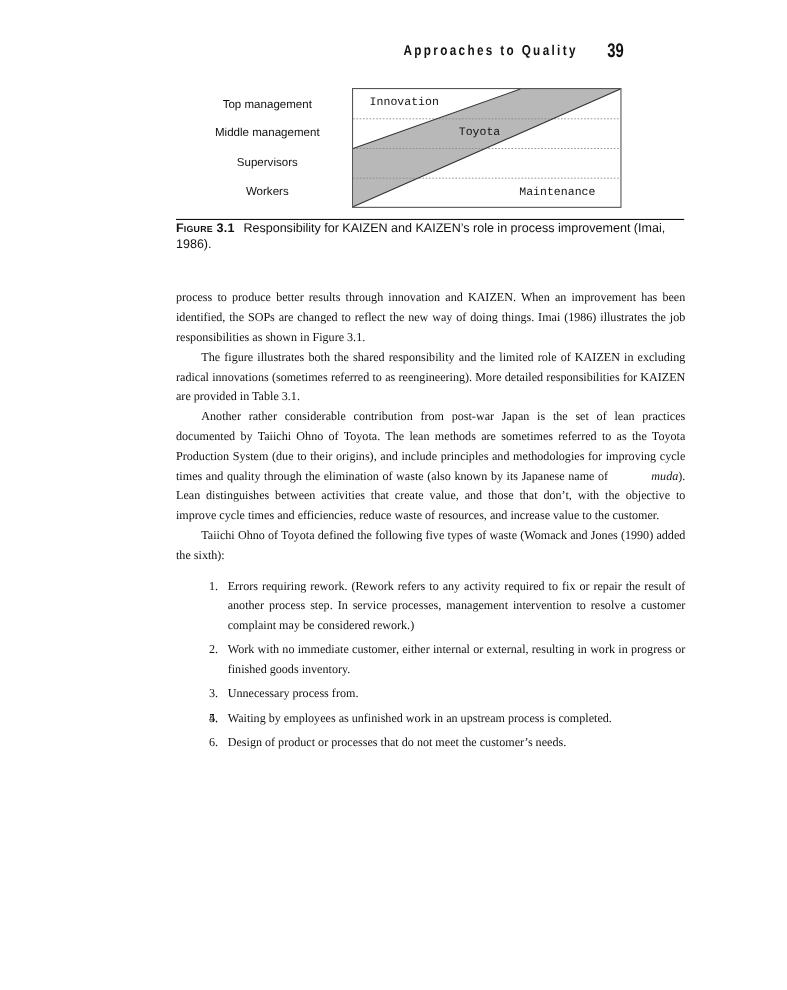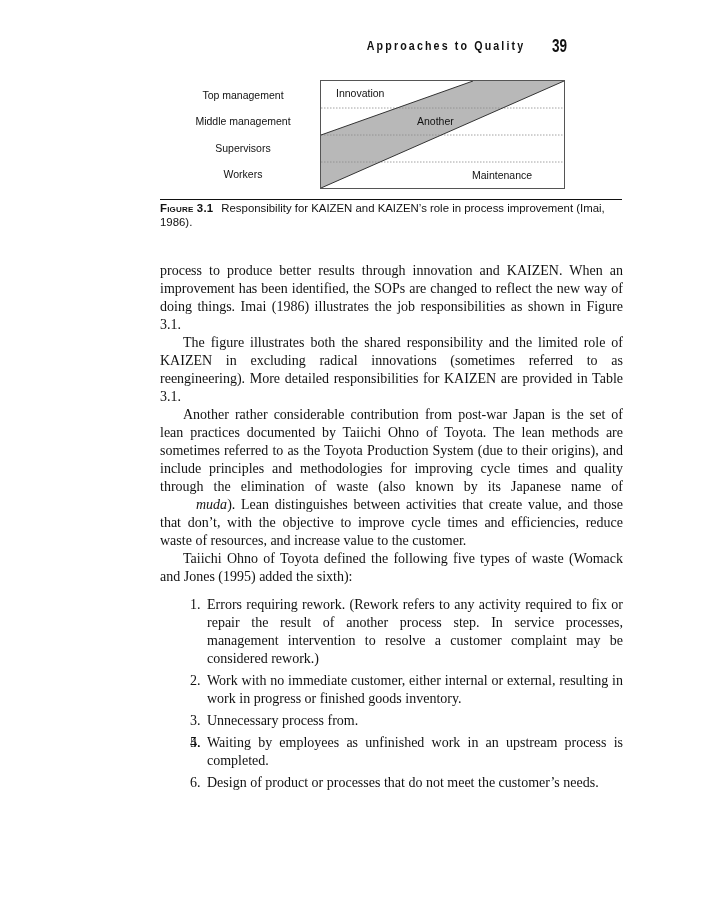--- a/index.html
+++ b/index.html
@@ -20,38 +20,38 @@
     }
     
     .figure { position: absolute; left: 0; top: 0; width: 715px; height: 240px; }
     .row-label {
       position: absolute; right: 397px; width: 150px; text-align: center;
       font-family: "Liberation Sans", sans-serif; font-size: 10.5px; color: #111;
       line-height: 14px;
     }
     .diagram-svg { position: absolute; left: 320px; top: 80px; }
     .zone-label {
-      position: absolute; font-family: Liberation Sans, sans-serif; font-size: 10.5px; color: #111;
+      position: absolute; font-family: Liberation Mono, monospace; font-size: 10.5px; color: #111;
       line-height: 14px;
     }
     .caption-rule {
       position: absolute; left: 160px; top: 199px; width: 462px; height: 0;
       border-top: 1.3px solid #111;
     }
     .caption {
       position: absolute; left: 160px; top: 201px; width: 465px;
       font-family: "Liberation Sans", sans-serif; font-size: 11.4px; line-height: 14px; color: #111;
     }
     .caption-label {
       font-weight: bold; font-variant: small-caps; letter-spacing: 0.2px; margin-right: 8px;
     }
     
     .body-text {
       position: absolute; left: 160px; top: 262px; width: 463px;
-      font-family: "Liberation Serif", serif; font-size: 14px; line-height: 18px; color: #111;
+      font-family: "Liberation Serif", serif; font-size: 11px; line-height: 18px; color: #111;
     }
     .body-text p { margin: 0; text-align: justify; }
     .body-text p.indent { text-indent: 23px; }
     .body-text em { font-style: italic; margin-left: 36px; }
     .waste-list {
       list-style: none; margin: 10px 0 0 0; padding: 0;
     }
     .waste-list li {
       position: relative; padding-left: 47px; margin-bottom: 4px; text-align: justify;
     }
@@ -81,34 +81,34 @@
     <line x1="1" y1="55" x2="244" y2="55" stroke="#8a8a8a" stroke-width="0.8" stroke-dasharray="1.5,1.5"></line>
     <line x1="1" y1="82" x2="244" y2="82" stroke="#8a8a8a" stroke-width="0.8" stroke-dasharray="1.5,1.5"></line>
 
     <line x1="1" y1="55" x2="153" y2="1" stroke="#333" stroke-width="1"></line>
     <line x1="1" y1="108" x2="244" y2="1" stroke="#333" stroke-width="1"></line>
 
     <rect x="0.5" y="0.5" width="244" height="108" fill="none" stroke="#555" stroke-width="1"></rect>
   </svg>
 
   <div class="zone-label" style="left:336px; top:86px">Innovation</div>
-  <div class="zone-label" style="left:417px; top:114px">Another</div>
+  <div class="zone-label" style="left:417px; top:114px">Toyota</div>
   <div class="zone-label" style="left:472px; top:168px">Maintenance</div>
 
   <div class="caption-rule"></div>
   <div class="caption">
     <span class="caption-label">Figure 3.1</span><span>Responsibility for KAIZEN and KAIZEN’s role in process improvement (Imai, 1986).</span>
   </div>
 </div>
 
 <div class="body-text">
   <p>process to produce better results through innovation and KAIZEN. When an improvement has been identified, the SOPs are changed to reflect the new way of doing things. Imai (1986) illustrates the job responsibilities as shown in Figure 3.1.</p>
   <p class="indent">The figure illustrates both the shared responsibility and the limited role of KAIZEN in excluding radical innovations (sometimes referred to as reengineering). More detailed responsibilities for KAIZEN are provided in Table 3.1.</p>
   <p class="indent"><span>Another rather considerable contribution from post-war Japan is the set of lean practices documented by Taiichi Ohno of Toyota. The lean methods are sometimes referred to as the Toyota Production System (due to their origins), and include principles and methodologies for improving cycle times and quality through the elimination of waste (also known by its Japanese name of </span><em>muda</em><span>). Lean distinguishes between activities that create value, and those that don’t, with the objective to improve cycle times and efficiencies, reduce waste of resources, and increase value to the customer.</span></p>
-  <p class="indent">Taiichi Ohno of Toyota defined the following five types of waste (Womack and Jones (1995) added the sixth):</p>
+  <p class="indent">Taiichi Ohno of Toyota defined the following five types of waste (Womack and Jones (1990) added the sixth):</p>
 
   <ol class="waste-list">
     <li><span class="num">1.</span><span>Errors requiring rework. (Rework refers to any activity required to fix or repair the result of another process step. In service processes, management intervention to resolve a customer complaint may be considered rework.)</span></li>
     <li><span class="num">2.</span><span>Work with no immediate customer, either internal or external, resulting in work in progress or finished goods inventory.</span></li>
     <li><span class="num">3.</span><span>Unnecessary process from.</span></li>
     <li><span class="num">4.</span></li>
     <li><span class="num">5.</span><span>Waiting by employees as unfinished work in an upstream process is completed.</span></li>
     <li><span class="num">6.</span><span>Design of product or processes that do not meet the customer’s needs.</span></li>
   </ol>
 </div>

